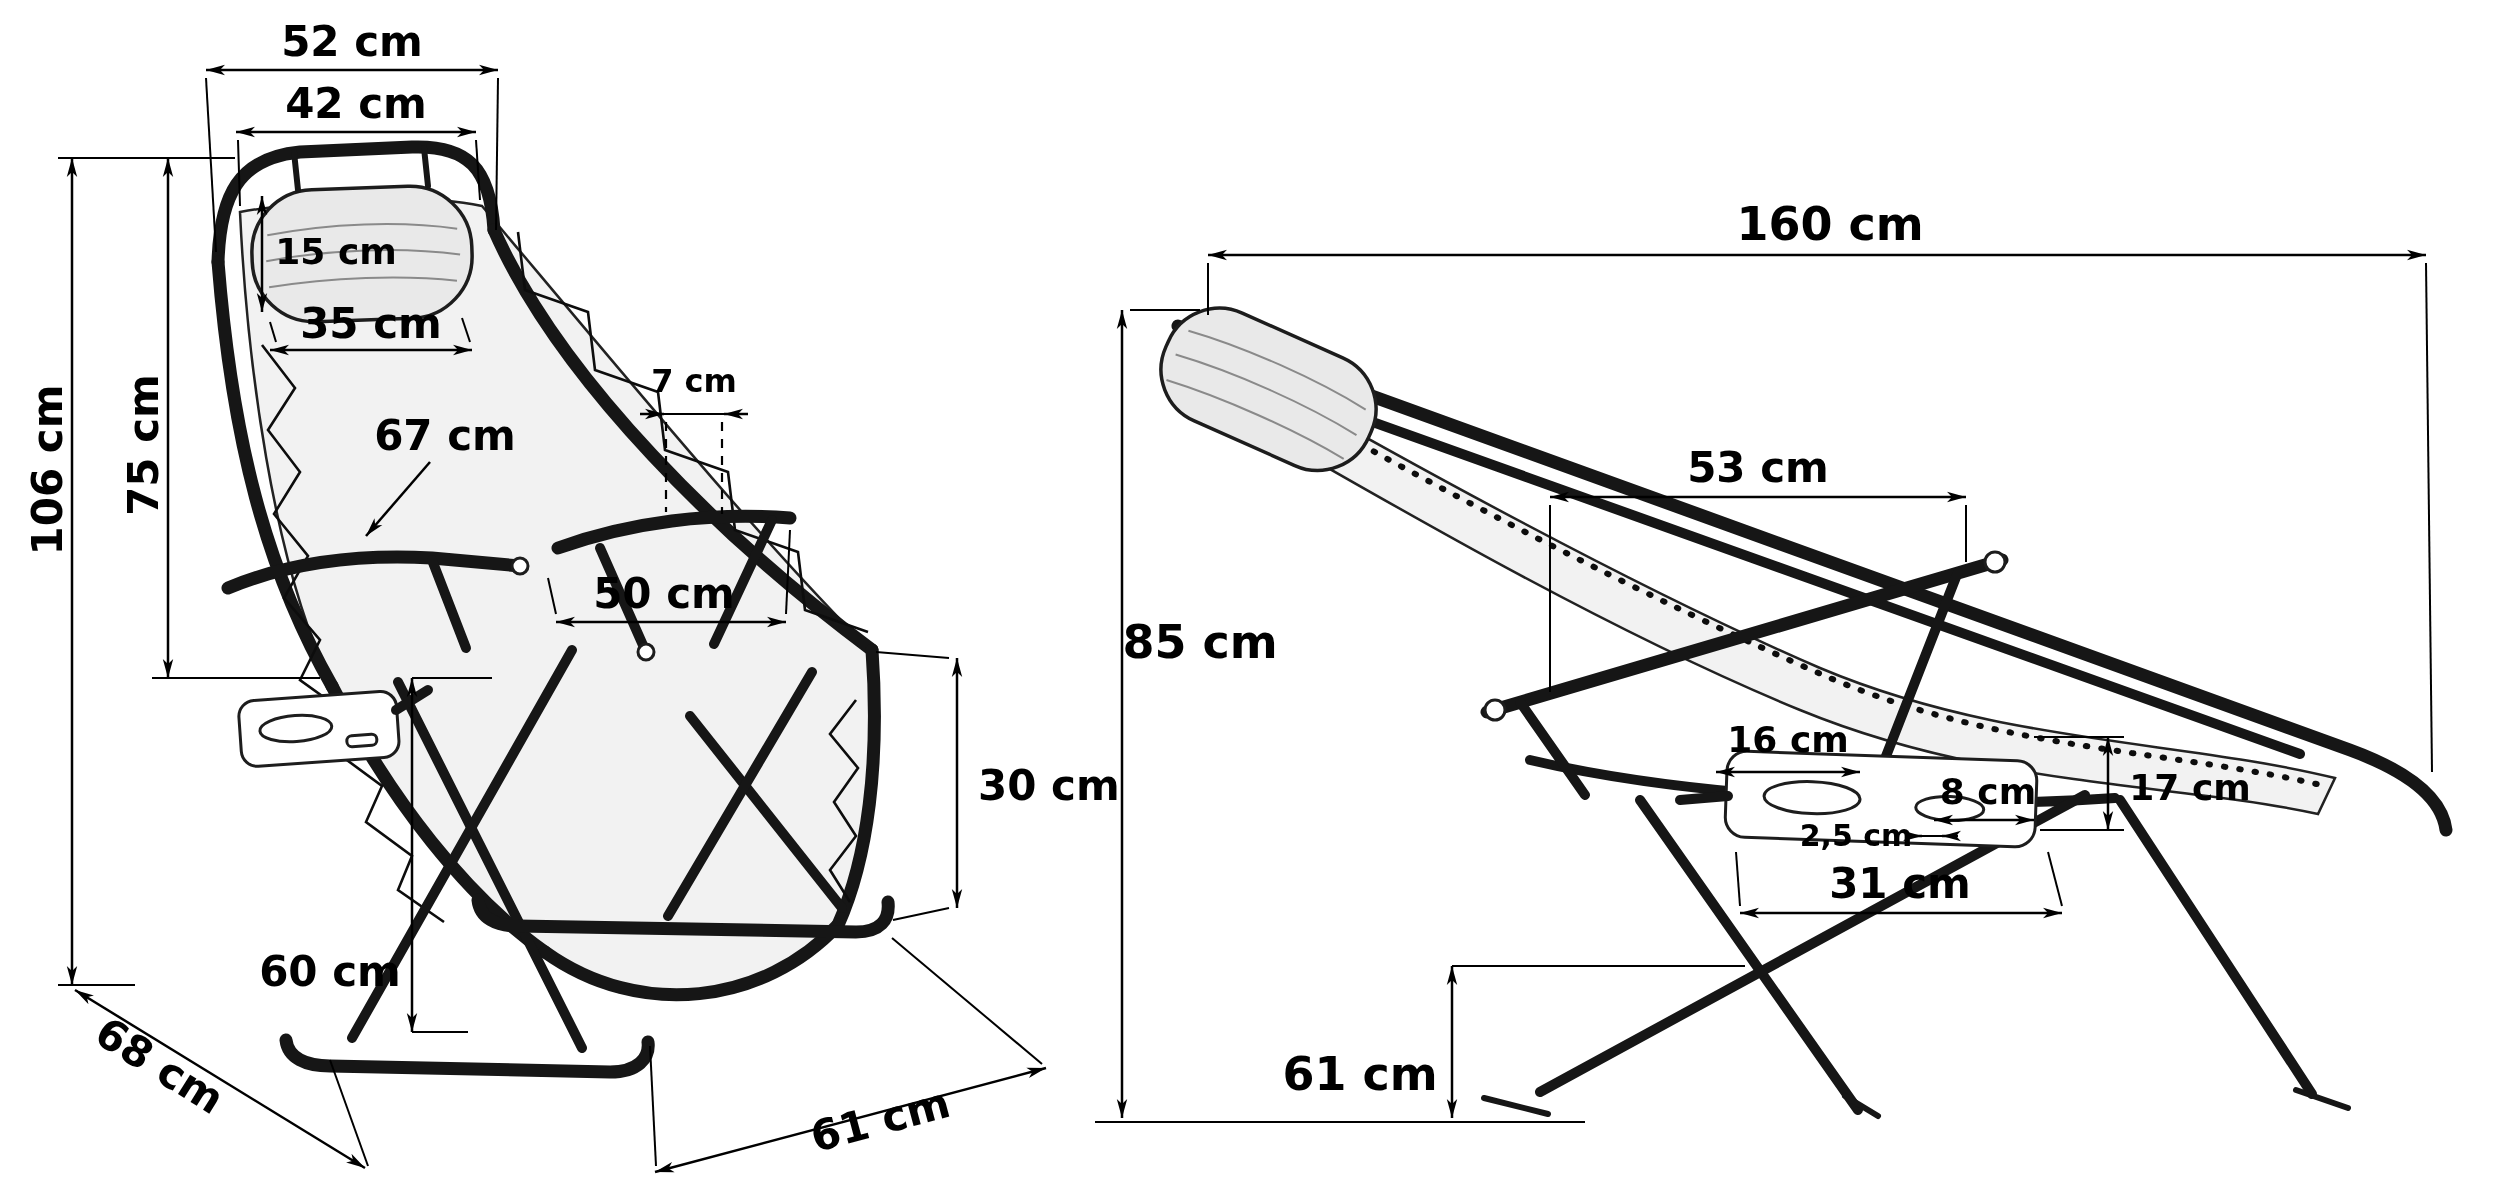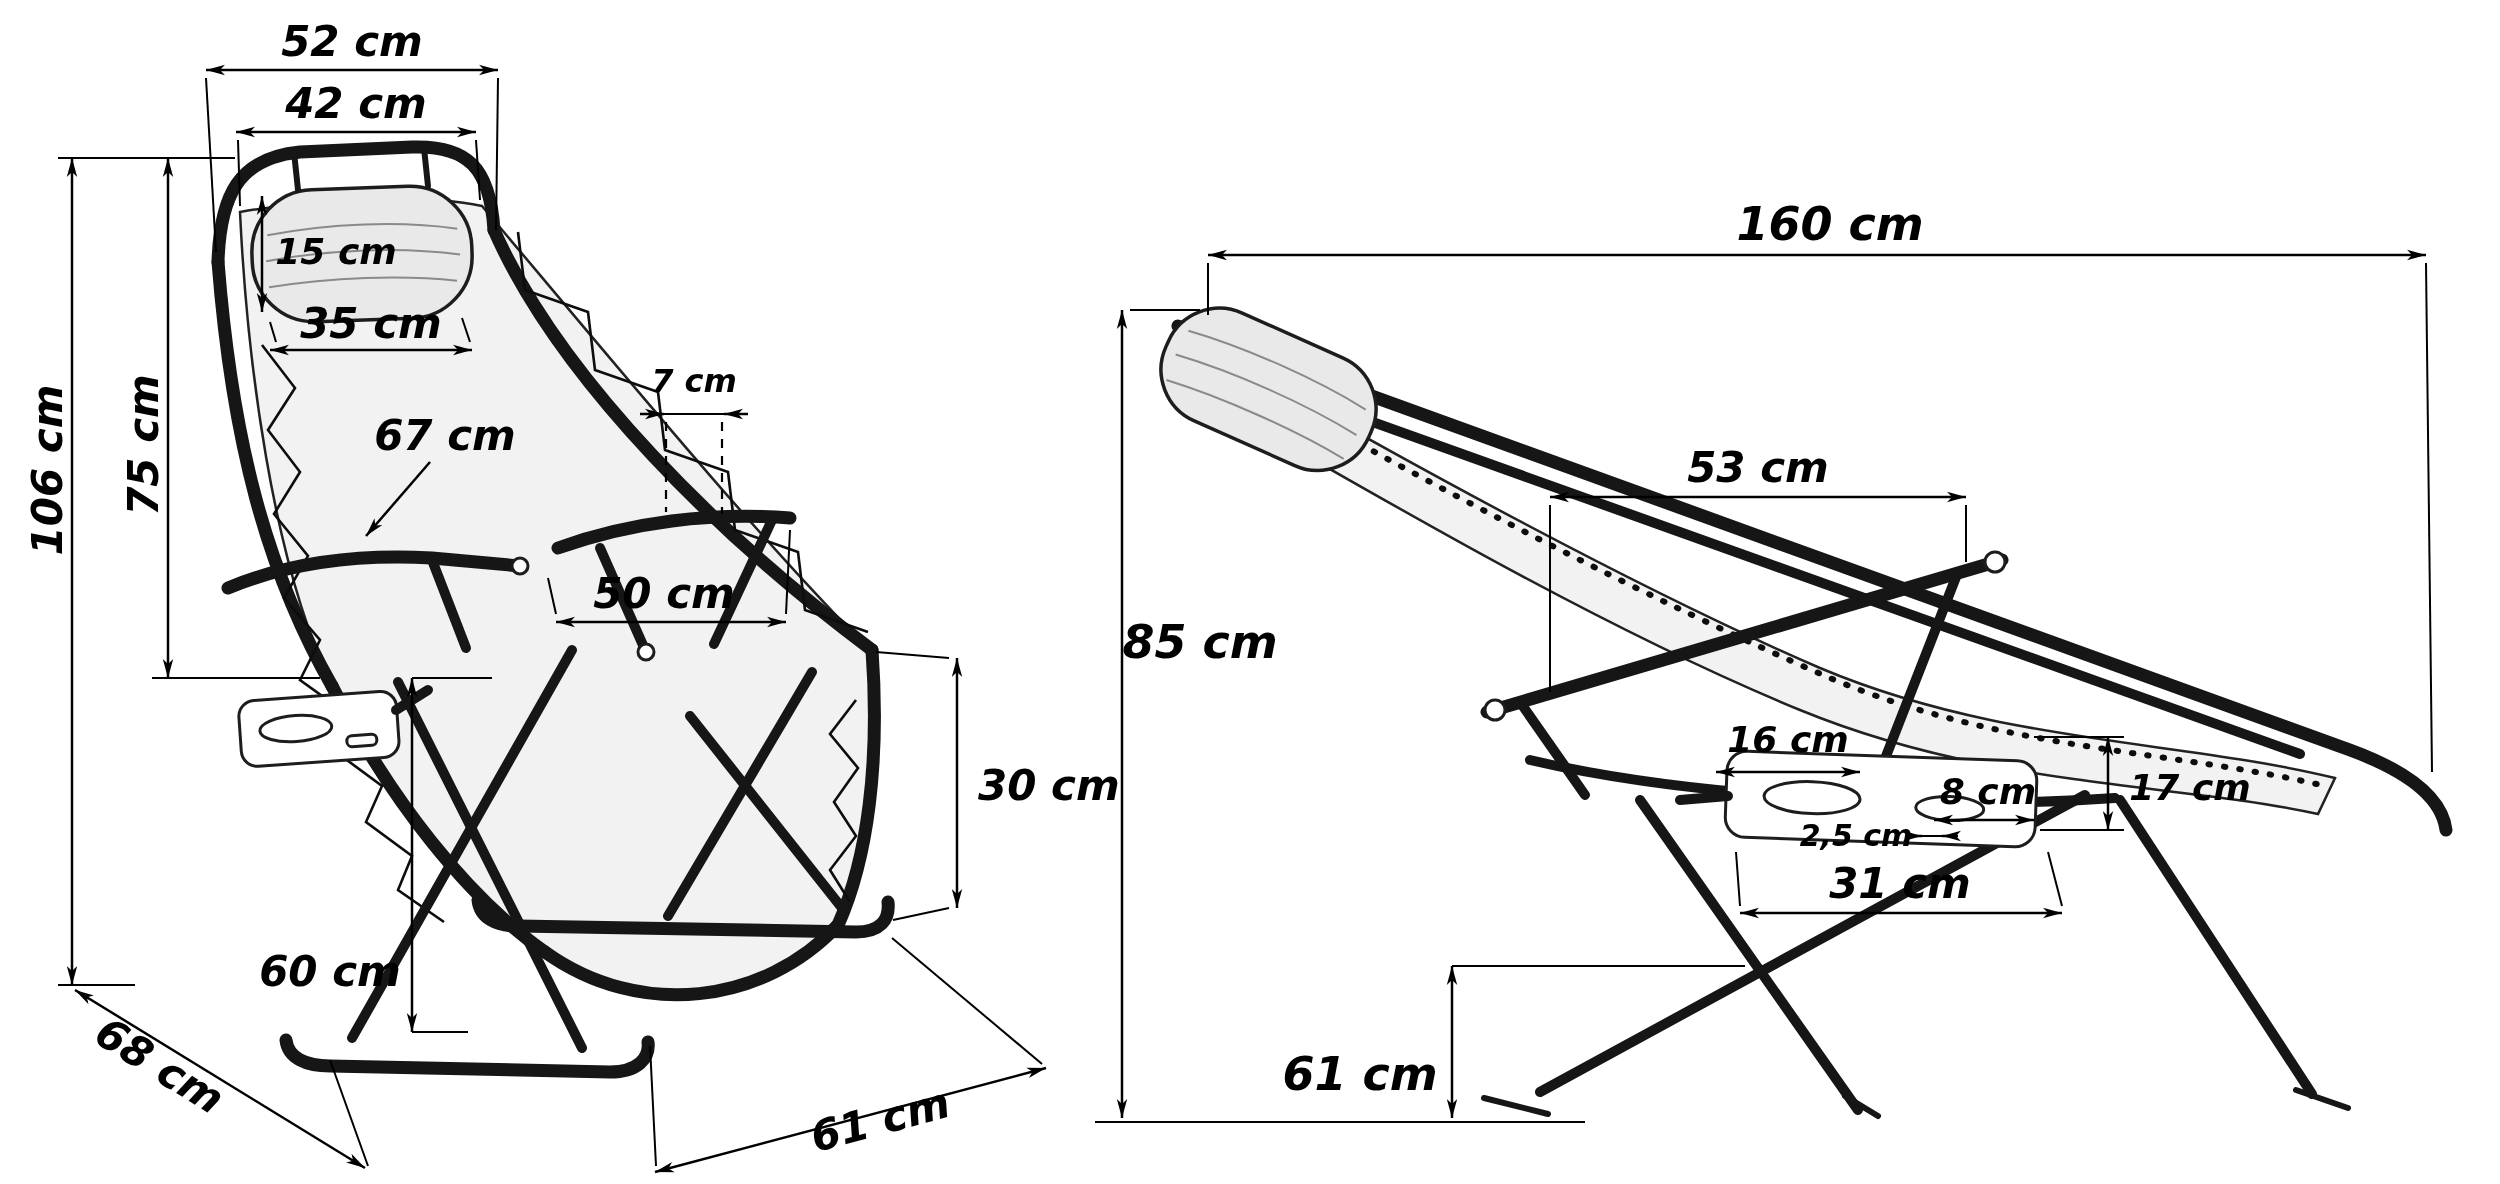--- a/index.html
+++ b/index.html
@@ -1,16 +1,16 @@
 <!DOCTYPE html>
 <html><head>
 <meta charset="utf-8">
 <style>
   html,body{margin:0;padding:0;background:#ffffff;}
-  .canvas{width:2500px;height:1184px;background:#ffffff;overflow:hidden;font-style:italic;}
+  .canvas{width:2500px;height:1184px;background:#ffffff;overflow:hidden;}
   svg{display:block;}
   text{font-family:"DejaVu Sans","Liberation Sans",sans-serif;font-weight:700;fill:#000;}
   .t46{font-size:46px}
   .t42{font-size:42px}
   .t36{font-size:36px}
   .t32{font-size:32px}
   .t30{font-size:30px}
   .dim{stroke:#000;stroke-width:2.5;fill:none}
   .ext{stroke:#000;stroke-width:2;fill:none}
   .dash{stroke:#000;stroke-width:2.2;stroke-dasharray:9 8;fill:none}

